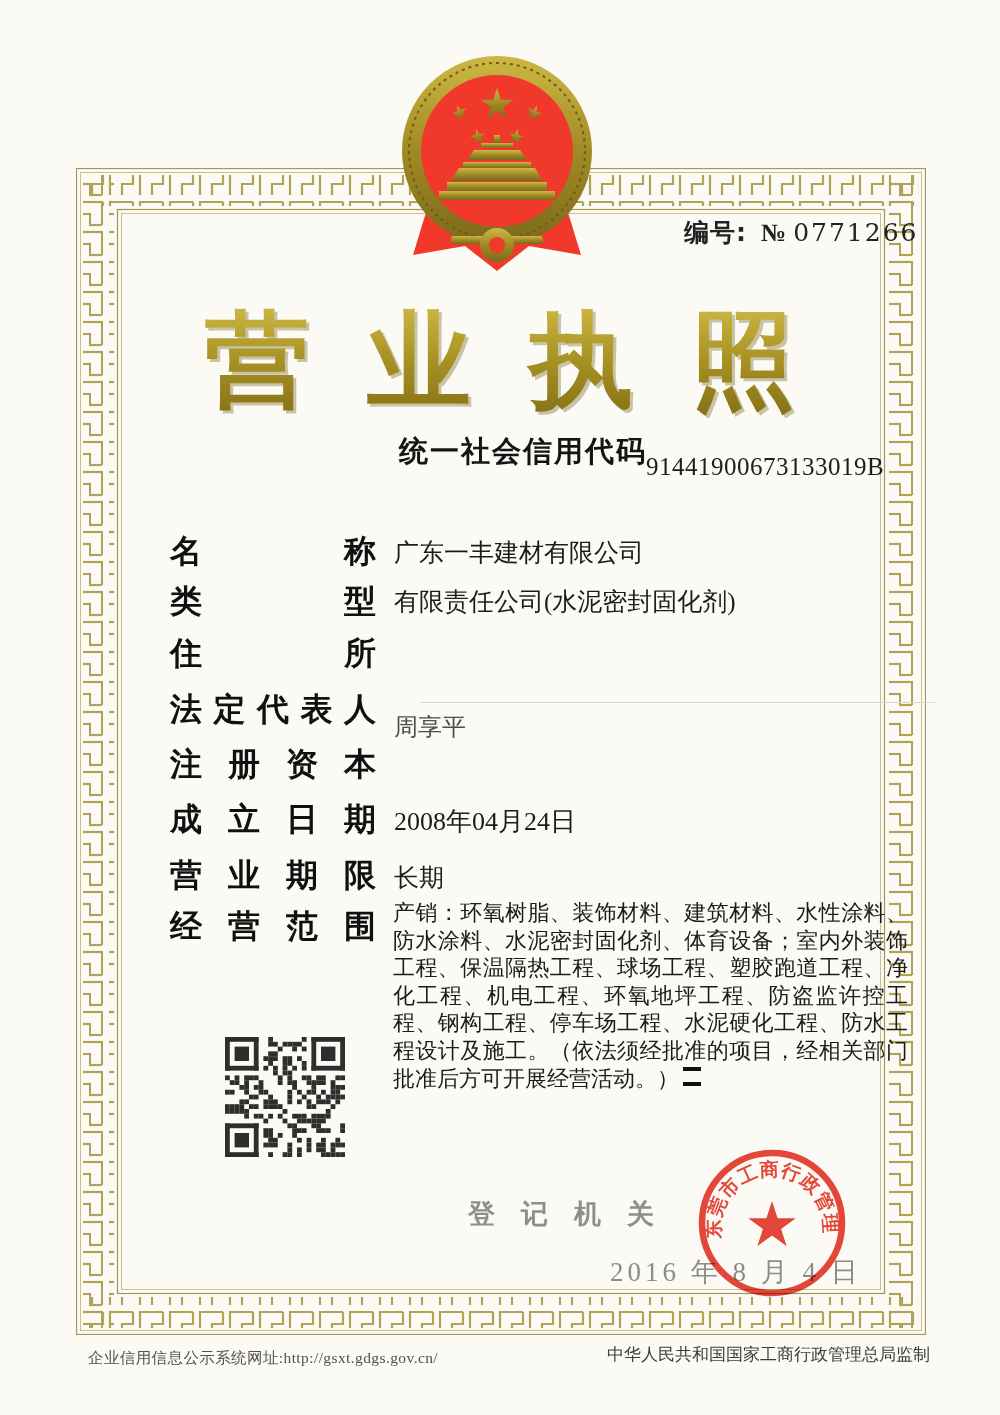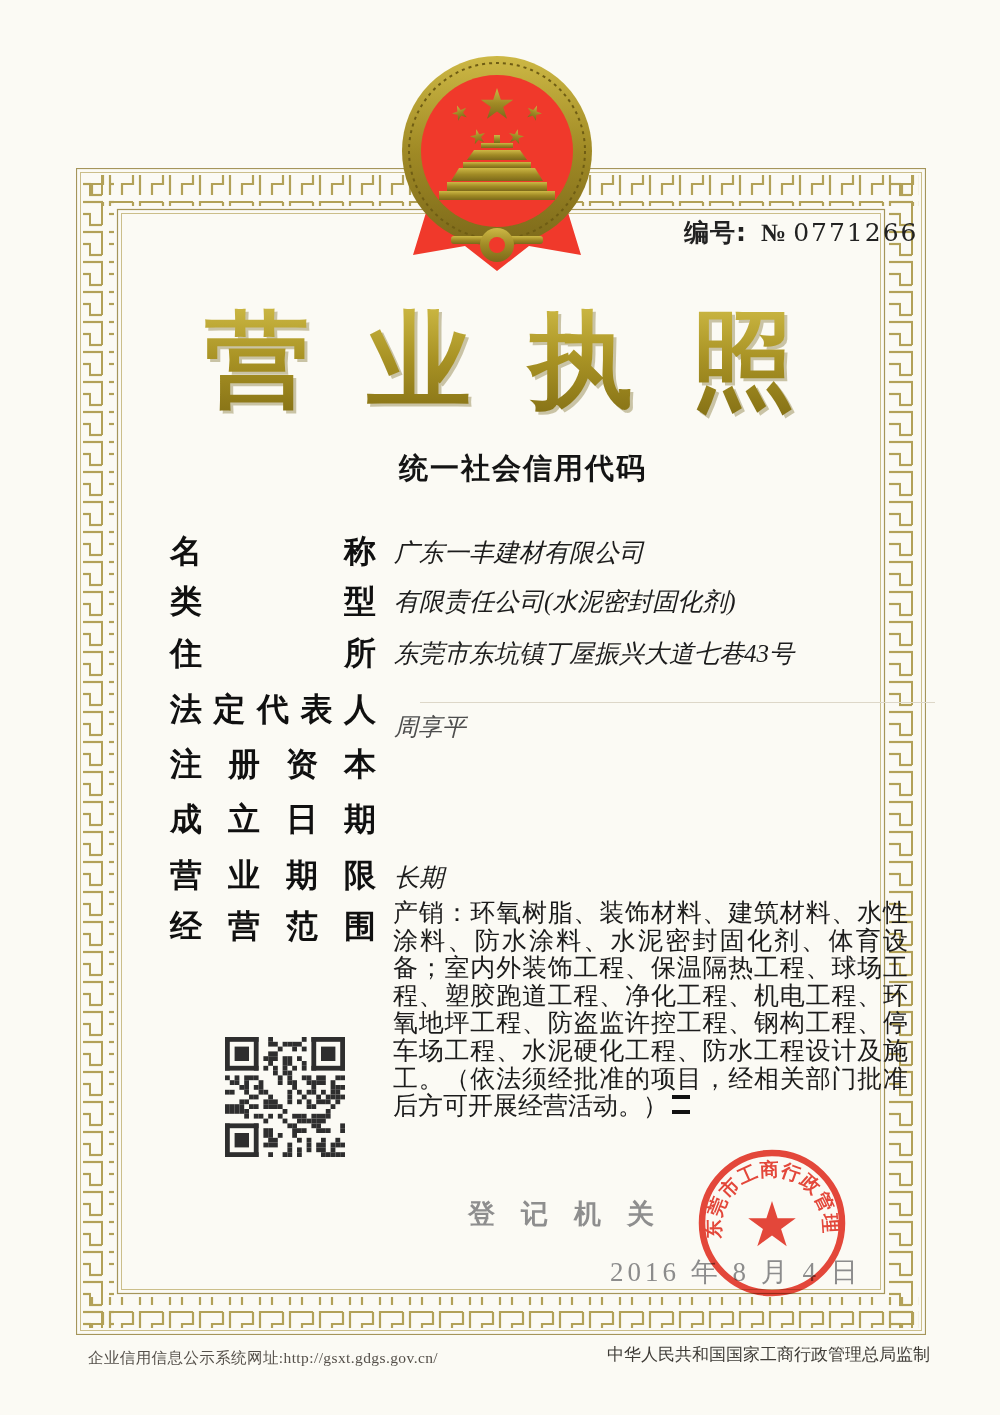--- a/index.html
+++ b/index.html
@@ -15,38 +15,38 @@
 
   
   .title{left:0;top:292px;width:100%;text-align:center;font-size:104px;font-weight:bold;
          letter-spacing:58px;padding-left:58px;box-sizing:border-box;
          font-family:"DejaVu Sans","Liberation Sans",sans-serif;
          background:linear-gradient(180deg,#cdb944 8%,#a89224 48%,#816d14 95%);
          -webkit-background-clip:text;background-clip:text;color:transparent;
          filter:drop-shadow(3px 3px 0 rgba(110,92,18,.35));}
 
   
-  .cc-label{left:399px;top:449px;font-size:29px;font-weight:bold;letter-spacing:2px;
+  .cc-label{left:399px;top:432px;font-size:29px;font-weight:bold;letter-spacing:2px;
             font-family:"DejaVu Sans","Liberation Sans",sans-serif;color:#141414;}
   .cc-value{left:646px;top:453px;font-size:25px;letter-spacing:.5px;color:#1d1d1d;}
 
   
   .flabel{left:170px;width:206px;display:flex;justify-content:space-between;
           font-size:32px;font-weight:bold;color:#101010;
           font-family:"Liberation Serif","DejaVu Serif",serif;}
-  .fvalue{left:394px;font-size:25px;color:#1c1c1c;font-style:italic;}
+  .fvalue{left:394px;font-size:25px;color:#1c1c1c;}
   .r1l{top:530px}.r1v{top:536px}
   .r2l{top:580px}.r2v{top:585px}
   .r3l{top:632px}.r3v{top:637px}
   .r4l{top:688px}.r4v{top:711px;color:#4d4d4d;font-size:24px;}
   .r5l{top:743px}.r5v{top:749px}
   .r6l{top:798px}.r6v{top:804px;font-size:26px;}
   .r7l{top:854px}.r7v{top:861px}
   .r8l{top:905px}
-  .scope{left:393px;top:899px;width:515px;font-size:25px;line-height:27.6px;
+  .scope{left:393px;top:899px;width:515px;font-size:22px;line-height:27.6px;
          text-align:justify;color:#1b1b1b;}
   .scope-mark{display:inline-block;width:18px;height:11px;margin-left:4px;vertical-align:baseline;
               border-top:4px solid #111;border-bottom:4px solid #111;}
 
   
   .registrar{left:468px;top:1196px;width:186px;display:flex;justify-content:space-between;
              font-size:27px;font-weight:bold;color:#8e8e8e;}
   .regdate{left:610px;top:1254px;font-size:27px;letter-spacing:4px;color:#8c8c8c;}
   .watermark{left:318px;top:1224px;font-size:34px;font-weight:bold;letter-spacing:-2px;
              color:#0d0d0d;white-space:nowrap;font-family:"Liberation Serif","DejaVu Serif",serif;}
@@ -121,38 +121,38 @@
   </div>
 
   <div class="abs title" style="display:flex;justify-content:center;gap:58px;letter-spacing:0;padding-left:0;">
       <span>营</span>
       <span>业</span>
       <span>执</span>
       <span>照</span>
     </div>
 
   <div class="abs cc-label">统一社会信用代码</div>
+  <div class="abs cc-value">91441900673133019B</div>
 
   <div class="abs flabel r1l">
       <span>名</span>
       <span>称</span>
     </div>
   <div class="abs fvalue r1v">广东一丰建材有限公司</div>
 
   <div class="abs flabel r2l">
       <span>类</span>
       <span>型</span>
     </div>
   <div class="abs fvalue r2v">有限责任公司(水泥密封固化剂)</div>
 
   <div class="abs flabel r3l">
       <span>住</span>
       <span>所</span>
     </div>
-  <div class="abs fvalue r3v">东莞市东坑镇丁屋振兴大道七巷43号</div>
 
   <div class="abs flabel r4l">
       <span>法</span>
       <span>定</span>
       <span>代</span>
       <span>表</span>
       <span>人</span>
     </div>
   <div class="abs fvalue r4v">周享平</div>
   <div class="abs scanline"></div>
@@ -163,20 +163,21 @@
       <span>资</span>
       <span>本</span>
     </div>
 
   <div class="abs flabel r6l">
       <span>成</span>
       <span>立</span>
       <span>日</span>
       <span>期</span>
     </div>
+  <div class="abs fvalue r6v">2008年04月24日</div>
 
   <div class="abs flabel r7l">
       <span>营</span>
       <span>业</span>
       <span>期</span>
       <span>限</span>
     </div>
   <div class="abs fvalue r7v">长期</div>
 
   <div class="abs flabel r8l">

